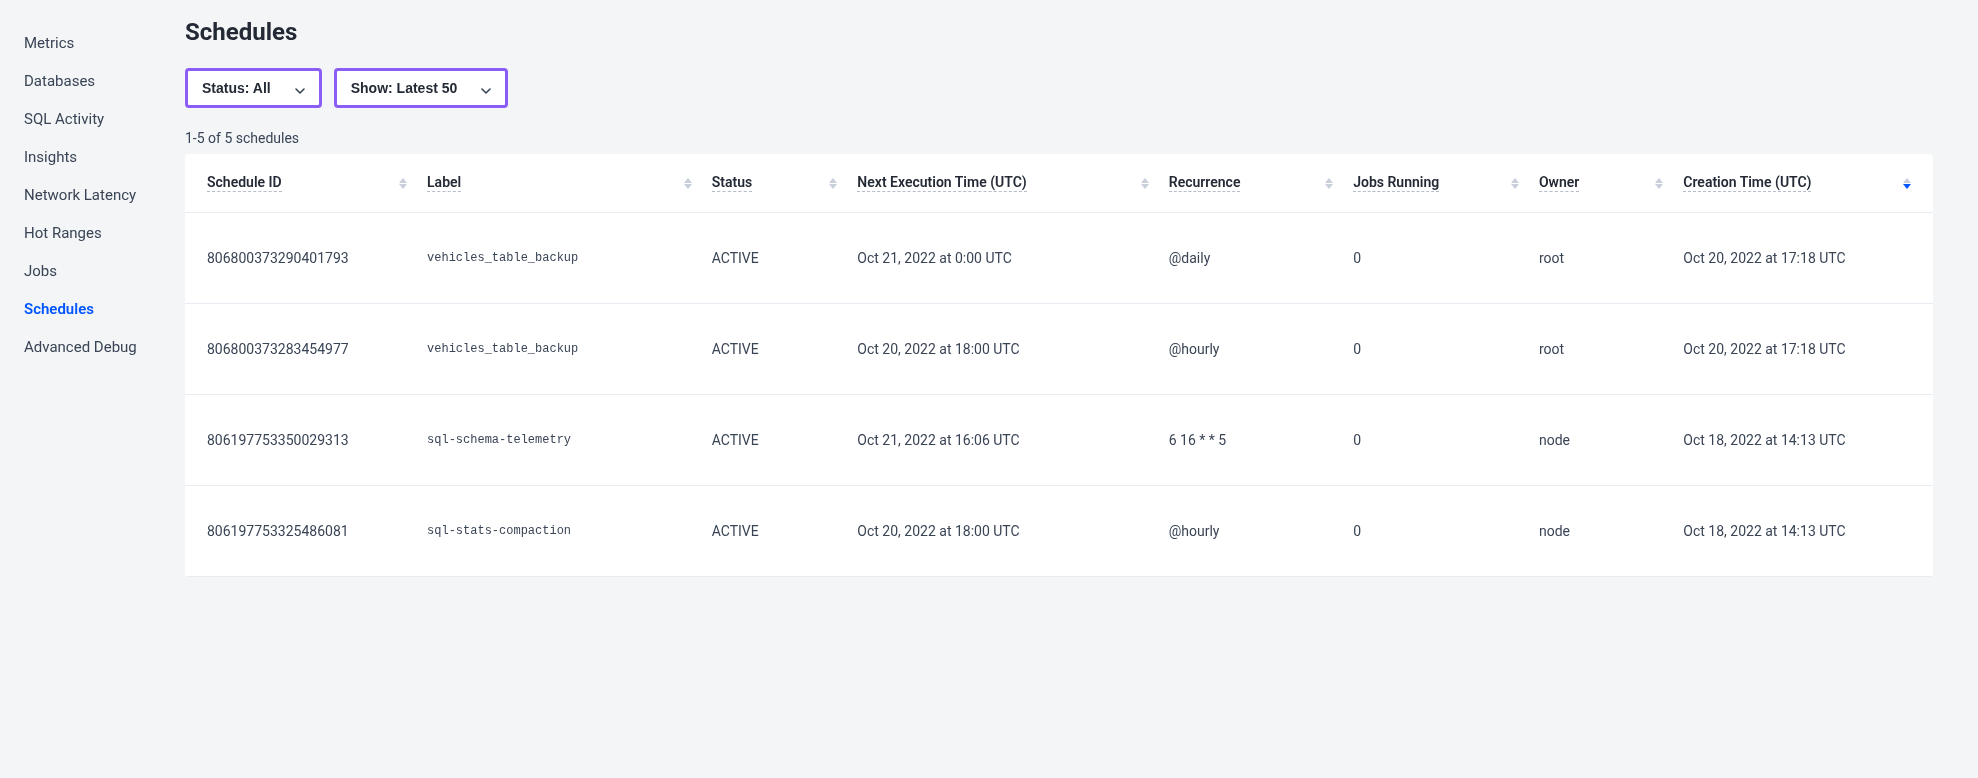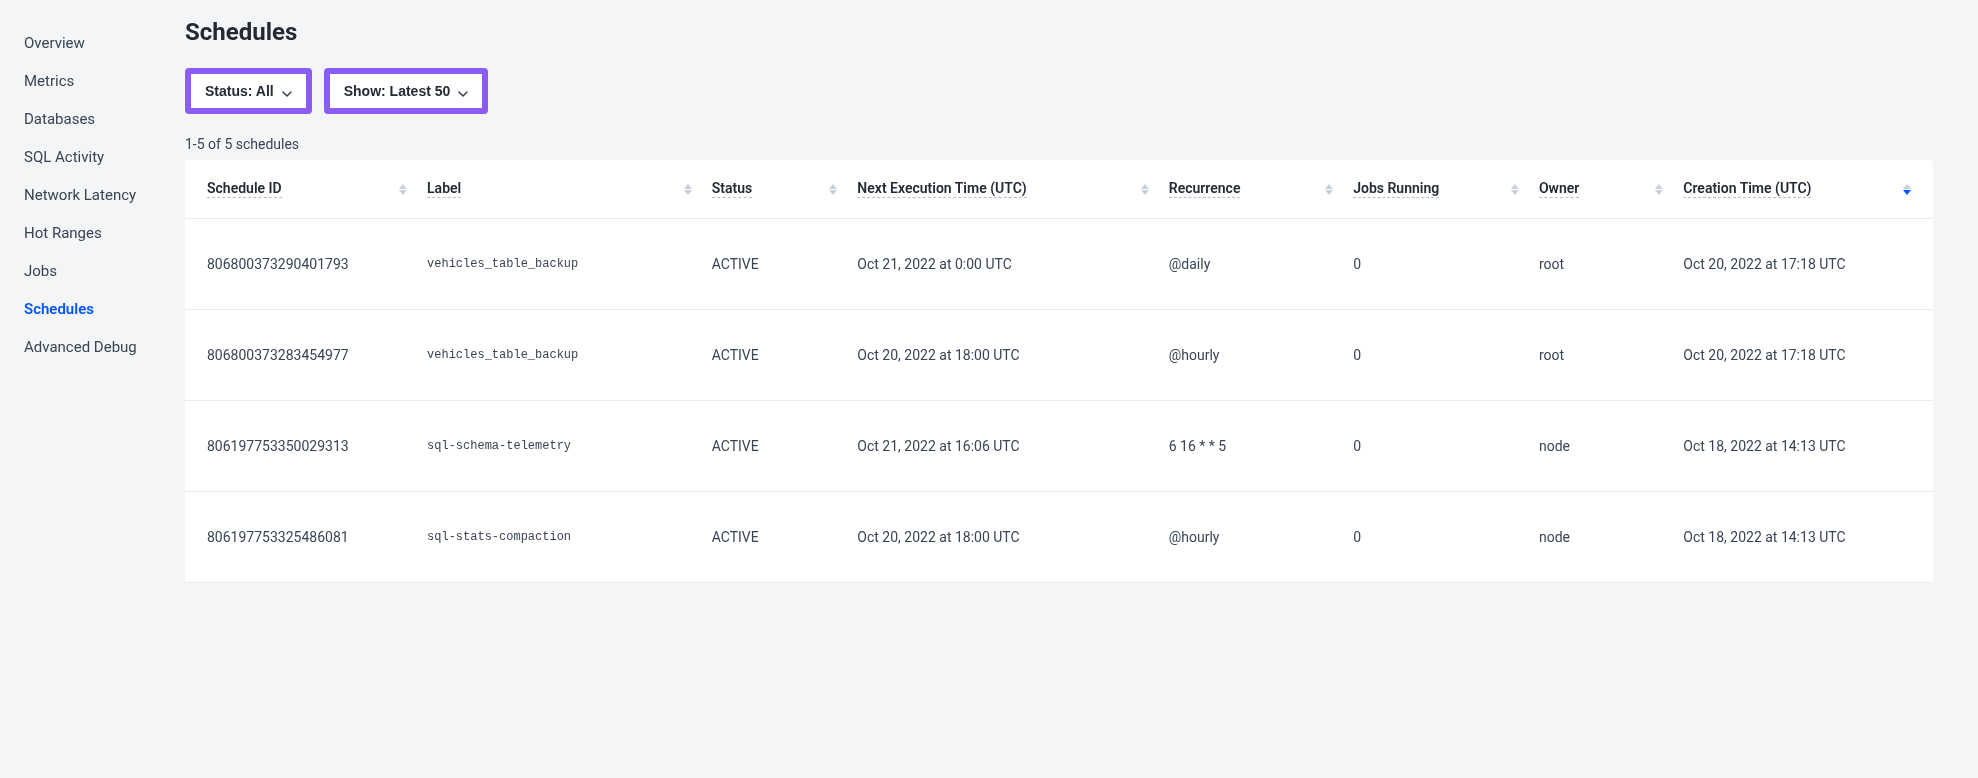--- a/index.html
+++ b/index.html
@@ -29,29 +29,29 @@
   }
   .page-title {
     font-size: 24px;
     font-weight: 700;
     color: #242a35;
     margin-bottom: 22px;
   }
   .filters { display: flex; gap: 12px; margin-bottom: 22px; }
   .filter-btn {
     background: #fff;
-    border: 6px solid #8b5cf6;
+    border: 3px solid #8b5cf6;
     border-radius: 4px;
     padding: 9px 14px;
     font-size: 14px;
     font-weight: 600;
     color: #242a35;
     display: inline-flex;
     align-items: center;
-    gap: 8px;
+    gap: 24px;
     cursor: pointer;
   }
   .chev-down {
     width: 10px; height: 10px; display: inline-block;
   }
   .chev-down svg { width: 10px; height: 10px; }
   .count-text { font-size: 14px; color: #394455; margin-bottom: 8px; }
   .table-wrap {
     background: #fff;
     border-radius: 3px;
@@ -94,24 +94,24 @@
   col.c-rec    { width: 138px; }
   col.c-jobs   { width: 133px; }
   col.c-owner  { width: 108px; }
   col.c-ctime  { width: 178px; }
 </style>
 </head>
 <body>
 
 <div class="app">
   <nav class="sidebar">
-    <div class="sidebar-item">Overview</div>
     <div class="sidebar-item">Metrics</div>
     <div class="sidebar-item">Databases</div>
     <div class="sidebar-item">SQL Activity</div>
+    <div class="sidebar-item">Insights</div>
     <div class="sidebar-item">Network Latency</div>
     <div class="sidebar-item">Hot Ranges</div>
     <div class="sidebar-item">Jobs</div>
     <div class="sidebar-item active">Schedules</div>
     <div class="sidebar-item">Advanced Debug</div>
   </nav>
 
   <main class="main">
     <h1 class="page-title">Schedules</h1>
 

